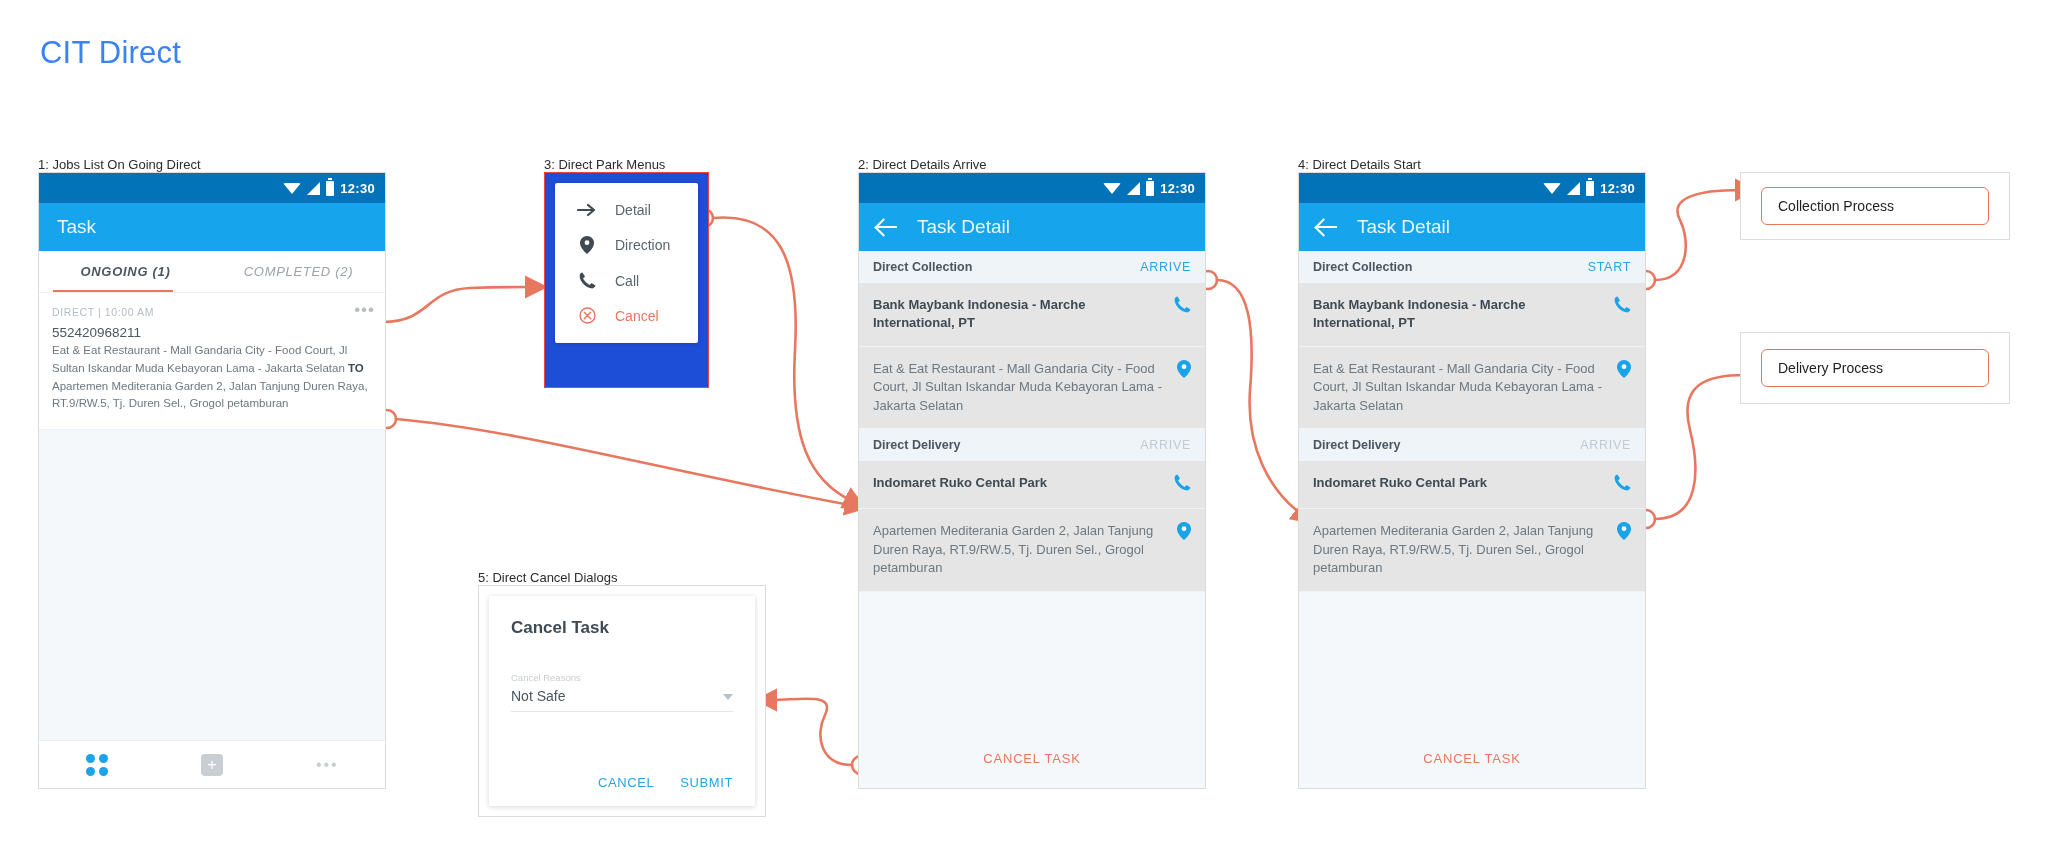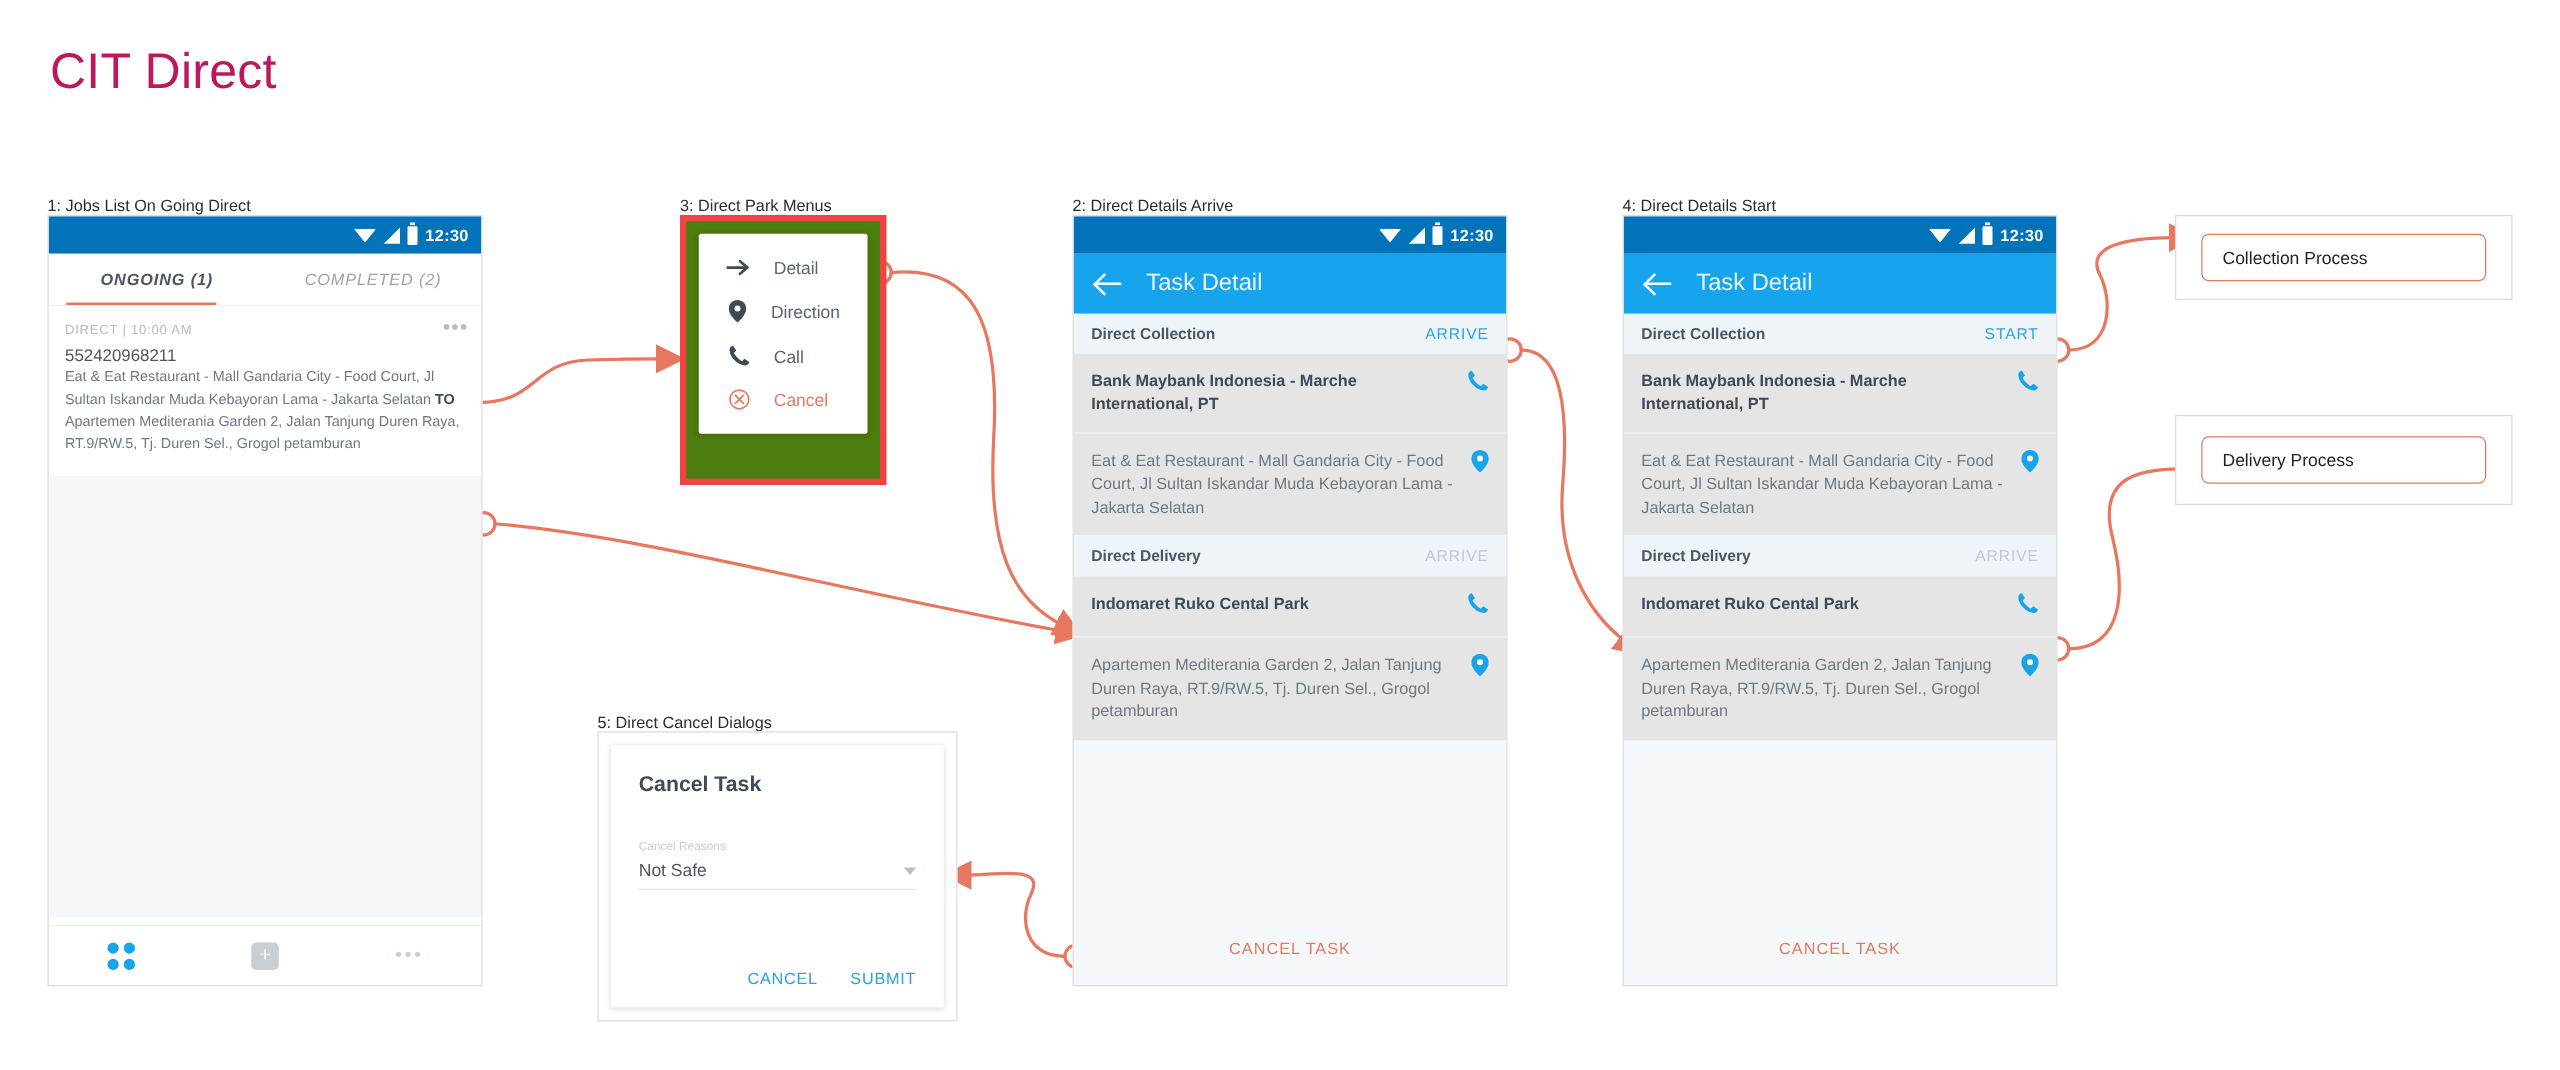--- a/index.html
+++ b/index.html
@@ -7,21 +7,21 @@
     width: 2048px; height: 856px;
     background: #ffffff;
     font-family: "Liberation Sans", sans-serif;
     overflow: hidden;
   }
   #canvas { position: relative; width: 2048px; height: 856px; }
 
   
   .page-title {
     position: absolute; left: 40px; top: 35px;
-    font-size: 40px; color: #be185d; letter-spacing: 0.2px;
+    font-size: 31px; color: #3b82f6; letter-spacing: 0.2px;
   }
 
   
   .caption {
     position: absolute;
     font-size: 13px; color: #2b2b2b; white-space: nowrap;
   }
 
   
   .phone {
@@ -103,21 +103,21 @@
   .row .txt { font-size:13px; line-height:1.42; }
   .row .txt.bold { font-weight:bold; color:#3f4a55; }
   .row .txt.norm { color:#6d7880; }
   .blue-ic { flex:none; color:#19a3e8; }
   .detail-fill { background:#f4f8fb; flex:1; }
   .cancel-task { background:#f4f8fb; text-align:center; color:#e8775f;
     font-size:13px; letter-spacing:.8px; padding: 14px 0 22px 0; }
   .detail-body { display:flex; flex-direction:column; height: calc(100% - 78px); }
 
   
-  .menu-frame { position:absolute; border:5px solid #ef4444; background:#4d7c0f; }
+  .menu-frame { position:absolute; border:1px solid #ef4444; background:#1d4ed8; }
   .menu-card { margin:10px; background:#fff; box-shadow:0 1px 5px rgba(0,0,0,.16);
     padding: 10px 0; border-radius:2px; }
   .menu-item { display:flex; align-items:center; gap:18px; padding: 9px 22px; }
   .menu-item .mlabel { font-size:14px; color:#5a646e; }
   .menu-item.danger .mlabel { color:#e8775f; }
   .mi-icon { width:20px; display:flex; justify-content:center; color:#3f4a55; }
 
   
   .dialog-frame { position:absolute; border:1px solid #dcdcdc; background:#fff; }
   .dialog-card { margin:10px; background:#fff; box-shadow:0 1px 5px rgba(0,0,0,.16);
@@ -180,20 +180,23 @@
   </svg>
 
   <div class="caption" style="left:38px; top:157px;">1: Jobs List On Going Direct</div>
   <div class="phone" style="left:38px; top:172px; width:348px; height:617px;">
     <div class="statusbar">
       <span class="ic-wifi"></span>
       <span class="ic-signal"></span>
       <span class="ic-battery"></span>
       <span class="time">12:30</span>
     </div>
+    <div class="appbar">
+      <span class="title">Task</span>
+    </div>
     <div class="tabs">
       <div class="tab active">ONGOING (1)</div>
       <div class="tab inactive">COMPLETED (2)</div>
       <div class="tab-underline"></div>
     </div>
     <div class="joblist">
       <div class="jobcard">
         <div class="dots-menu">•••</div>
         <div class="job-meta">DIRECT | 10:00 AM</div>
         <div class="job-id">552420968211</div>

